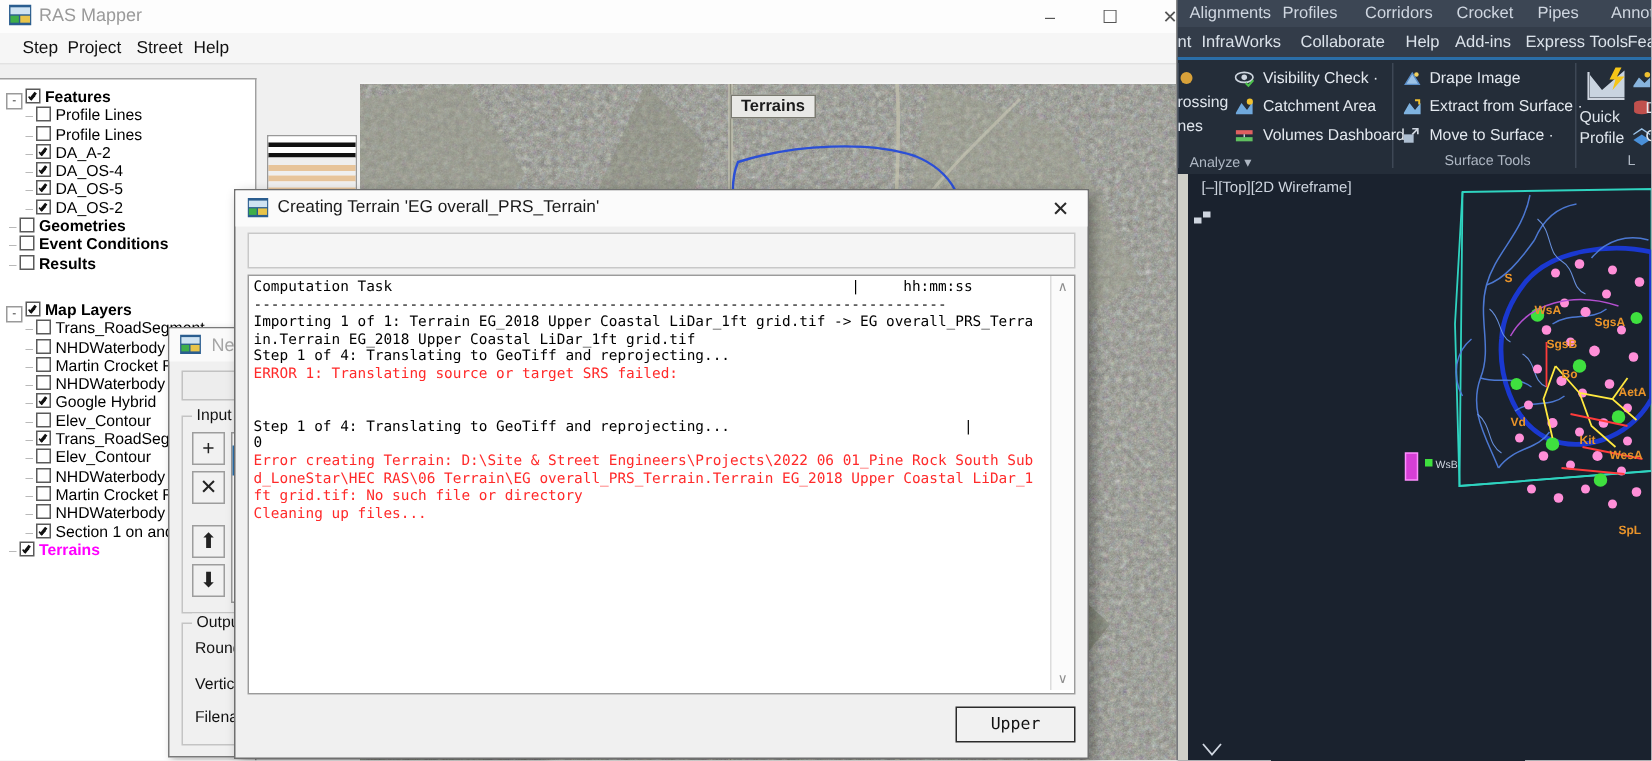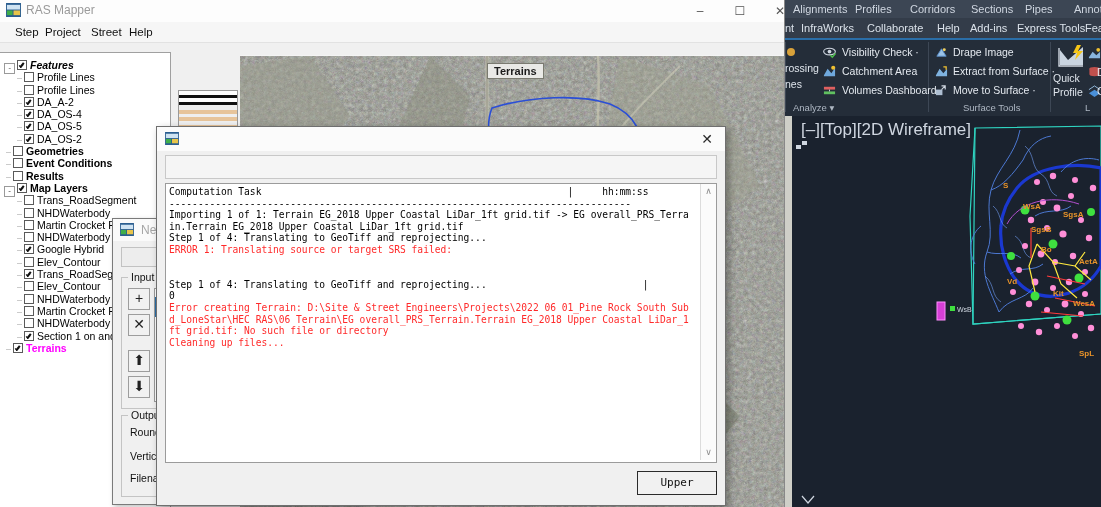--- a/index.html
+++ b/index.html
@@ -70,21 +70,21 @@
   #cad-tabs{left:0;top:0;width:316px;height:18px;background:#3c4654;}
   .cadtab{top:0;height:18px;line-height:18px;font-size:11px;color:#cfd6e0;}
   #cad-tabs2{left:0;top:18px;width:316px;height:20px;background:#333c49;border-bottom:2px solid #2a6ea8;}
   .cadtab2{top:18px;height:20px;line-height:20px;font-size:11px;color:#dbe2ea;}
   #cad-panels{left:0;top:40px;width:316px;height:76px;background:#242d39;}
   .panel-div{position:absolute;top:2px;width:1px;height:70px;background:#3d4755;}
   .cmd{position:absolute;font-size:10.5px;color:#e4e9ef;white-space:nowrap;}
   .cmdicon{position:absolute;width:13px;height:13px;}
   .panel-title{position:absolute;font-size:9.5px;color:#aeb7c3;}
   #cad-canvas{left:0;top:116px;width:316px;height:391px;background:#1a222e;}
-  #vplabel{left:16px;top:4px;color:#cfd6e0;font-size:17px;}
+  #vplabel{left:16px;top:4px;color:#cfd6e0;font-size:10px;}
   #cad-left-strip{left:0;top:116px;width:7px;height:391px;background:#cfcfc8;}
 </style>
 </head>
 <body>
 
 <div id="ras-window" class="abs">
 
   <div id="ras-titlebar" class="abs">
     <svg id="ras-title-icon" class="abs" viewBox="0 0 16 15">
       <rect x="0" y="0" width="16" height="15" fill="#2a5d8f"></rect>
@@ -216,31 +216,31 @@
     <div style="height:5px;background:#efefef;"></div>
     <div style="height:4px;background:#e7c49a;"></div>
     <div style="height:3px;background:#efefef;"></div>
     <div style="height:4px;background:#e7c49a;"></div>
     <div style="height:4px;background:#efefef;"></div>
     <div style="height:4px;background:#e7c49a;"></div>
   </div>
 
   <div id="tree-panel" class="abs">
     <div id="tree-rows" style="position:absolute;left:4px;top:6px;">
-        <div class="trow" style="position: relative; font-style: italic;"><span class="texp">-</span><span class="tbox chk"></span><span class="bold">Features</span></div>
+        <div class="trow" style="position: relative;"><span class="texp">-</span><span class="tbox chk"></span><span class="bold">Features</span></div>
         <div class="trow" style="position: relative;"><span class="tdash" style="margin-left: 11px;">–</span><span class="tbox"></span><span>Profile Lines</span></div>
         <div class="trow" style="position: relative;"><span class="tdash" style="margin-left: 11px;">–</span><span class="tbox"></span><span>Profile Lines</span></div>
         <div class="trow" style="position: relative;"><span class="tdash" style="margin-left: 11px;">–</span><span class="tbox chk"></span><span>DA_A-2</span></div>
         <div class="trow" style="position: relative;"><span class="tdash" style="margin-left: 11px;">–</span><span class="tbox chk"></span><span>DA_OS-4</span></div>
         <div class="trow" style="position: relative;"><span class="tdash" style="margin-left: 11px;">–</span><span class="tbox chk"></span><span>DA_OS-5</span></div>
         <div class="trow" style="position: relative;"><span class="tdash" style="margin-left: 11px;">–</span><span class="tbox chk"></span><span>DA_OS-2</span></div>
         <div class="trow" style="position: relative;"><span class="tdash">–</span><span class="tbox"></span><span class="bold">Geometries</span></div>
         <div class="trow" style="position: relative;"><span class="tdash">–</span><span class="tbox"></span><span class="bold">Event Conditions</span></div>
         <div class="trow" style="position: relative;"><span class="tdash">–</span><span class="tbox"></span><span class="bold">Results</span></div>
-        <div class="trow" style="position: relative;"><span class="texp">-</span><span class="tbox chk"></span><span class="bold">Map Layers</span></div>
+        <div class="trow" style="position: relative; margin-top: 19px;"><span class="texp">-</span><span class="tbox chk"></span><span class="bold">Map Layers</span></div>
         <div class="trow" style="position: relative;"><span class="tdash" style="margin-left: 11px;">–</span><span class="tbox"></span><span>Trans_RoadSegment</span></div>
         <div class="trow" style="position: relative;"><span class="tdash" style="margin-left: 11px;">–</span><span class="tbox"></span><span>NHDWaterbody</span></div>
         <div class="trow" style="position: relative;"><span class="tdash" style="margin-left: 11px;">–</span><span class="tbox"></span><span>Martin Crocket R</span></div>
         <div class="trow" style="position: relative;"><span class="tdash" style="margin-left: 11px;">–</span><span class="tbox"></span><span>NHDWaterbody</span></div>
         <div class="trow" style="position: relative;"><span class="tdash" style="margin-left: 11px;">–</span><span class="tbox chk"></span><span>Google Hybrid</span></div>
         <div class="trow" style="position: relative;"><span class="tdash" style="margin-left: 11px;">–</span><span class="tbox"></span><span>Elev_Contour</span></div>
         <div class="trow" style="position: relative;"><span class="tdash" style="margin-left: 11px;">–</span><span class="tbox chk"></span><span>Trans_RoadSegm</span></div>
         <div class="trow" style="position: relative;"><span class="tdash" style="margin-left: 11px;">–</span><span class="tbox"></span><span>Elev_Contour</span></div>
         <div class="trow" style="position: relative;"><span class="tdash" style="margin-left: 11px;">–</span><span class="tbox"></span><span>NHDWaterbody</span></div>
         <div class="trow" style="position: relative;"><span class="tdash" style="margin-left: 11px;">–</span><span class="tbox"></span><span>Martin Crocket R</span></div>
@@ -284,20 +284,21 @@
 </div>
 
 <div id="ctdlg" class="abs">
   <div id="ct-titlebar" class="abs">
     <svg id="ct-icon" class="abs" viewBox="0 0 16 15">
       <rect x="0" y="0" width="16" height="15" fill="#2a5d8f"></rect>
       <rect x="1" y="2" width="14" height="5" fill="#cfe3f2"></rect>
       <rect x="1" y="8" width="6" height="5" fill="#3fae49"></rect>
       <rect x="8" y="8" width="7" height="5" fill="#e8c44a"></rect>
     </svg>
+    <div id="ct-title" class="abs">Creating Terrain 'EG overall_PRS_Terrain'</div>
     <div id="ct-close" class="abs">✕</div>
   </div>
 
   <div id="ct-statusbox" class="abs"></div>
 
   <div id="ct-log" class="abs">
     <div id="ct-logtext"><div>Computation Task                                                     |     hh:mm:ss</div><div>--------------------------------------------------------------------------------</div><div>Importing 1 of 1: Terrain EG_2018 Upper Coastal LiDar_1ft grid.tif -&gt; EG overall_PRS_Terrain.Terrain EG_2018 Upper Coastal LiDar_1ft grid.tif</div><div>Step 1 of 4: Translating to GeoTiff and reprojecting...</div><div class="err">ERROR 1: Translating source or target SRS failed:</div><div>&nbsp;</div><div>&nbsp;</div><div>Step 1 of 4: Translating to GeoTiff and reprojecting...                           |          0</div><div class="err">Error creating Terrain: D:\Site &amp; Street Engineers\Projects\2022 06 01_Pine Rock South Subd_LoneStar\HEC RAS\06 Terrain\EG overall_PRS_Terrain.Terrain EG_2018 Upper Coastal LiDar_1ft grid.tif: No such file or directory</div><div class="err">Cleaning up files...</div></div>
     <div id="ct-scroll">
       <div class="sarrow" style="top:0">∧</div>
       <div class="sarrow" style="bottom:0">∨</div>
@@ -305,21 +306,21 @@
   </div>
 
   <div id="ct-closebtn" class="abs">Upper</div>
 </div>
 
 <div id="cad" class="abs">
   <div id="cad-tabs" class="abs"></div>
   <div class="cadtab abs" style="left:8px">Alignments</div>
   <div class="cadtab abs" style="left:70px">Profiles</div>
   <div class="cadtab abs" style="left:125px">Corridors</div>
-  <div class="cadtab abs" style="left:186px">Sections</div>
+  <div class="cadtab abs" style="left:186px">Crocket</div>
   <div class="cadtab abs" style="left:240px">Pipes</div>
   <div class="cadtab abs" style="left:289px">Annotat</div>
 
   <div id="cad-tabs2" class="abs"></div>
   <div class="cadtab2 abs" style="left:0px">nt</div>
   <div class="cadtab2 abs" style="left:16px">InfraWorks</div>
   <div class="cadtab2 abs" style="left:82px">Collaborate</div>
   <div class="cadtab2 abs" style="left:152px">Help</div>
   <div class="cadtab2 abs" style="left:185px">Add-ins</div>
   <div class="cadtab2 abs" style="left:232px">Express Tools</div>

